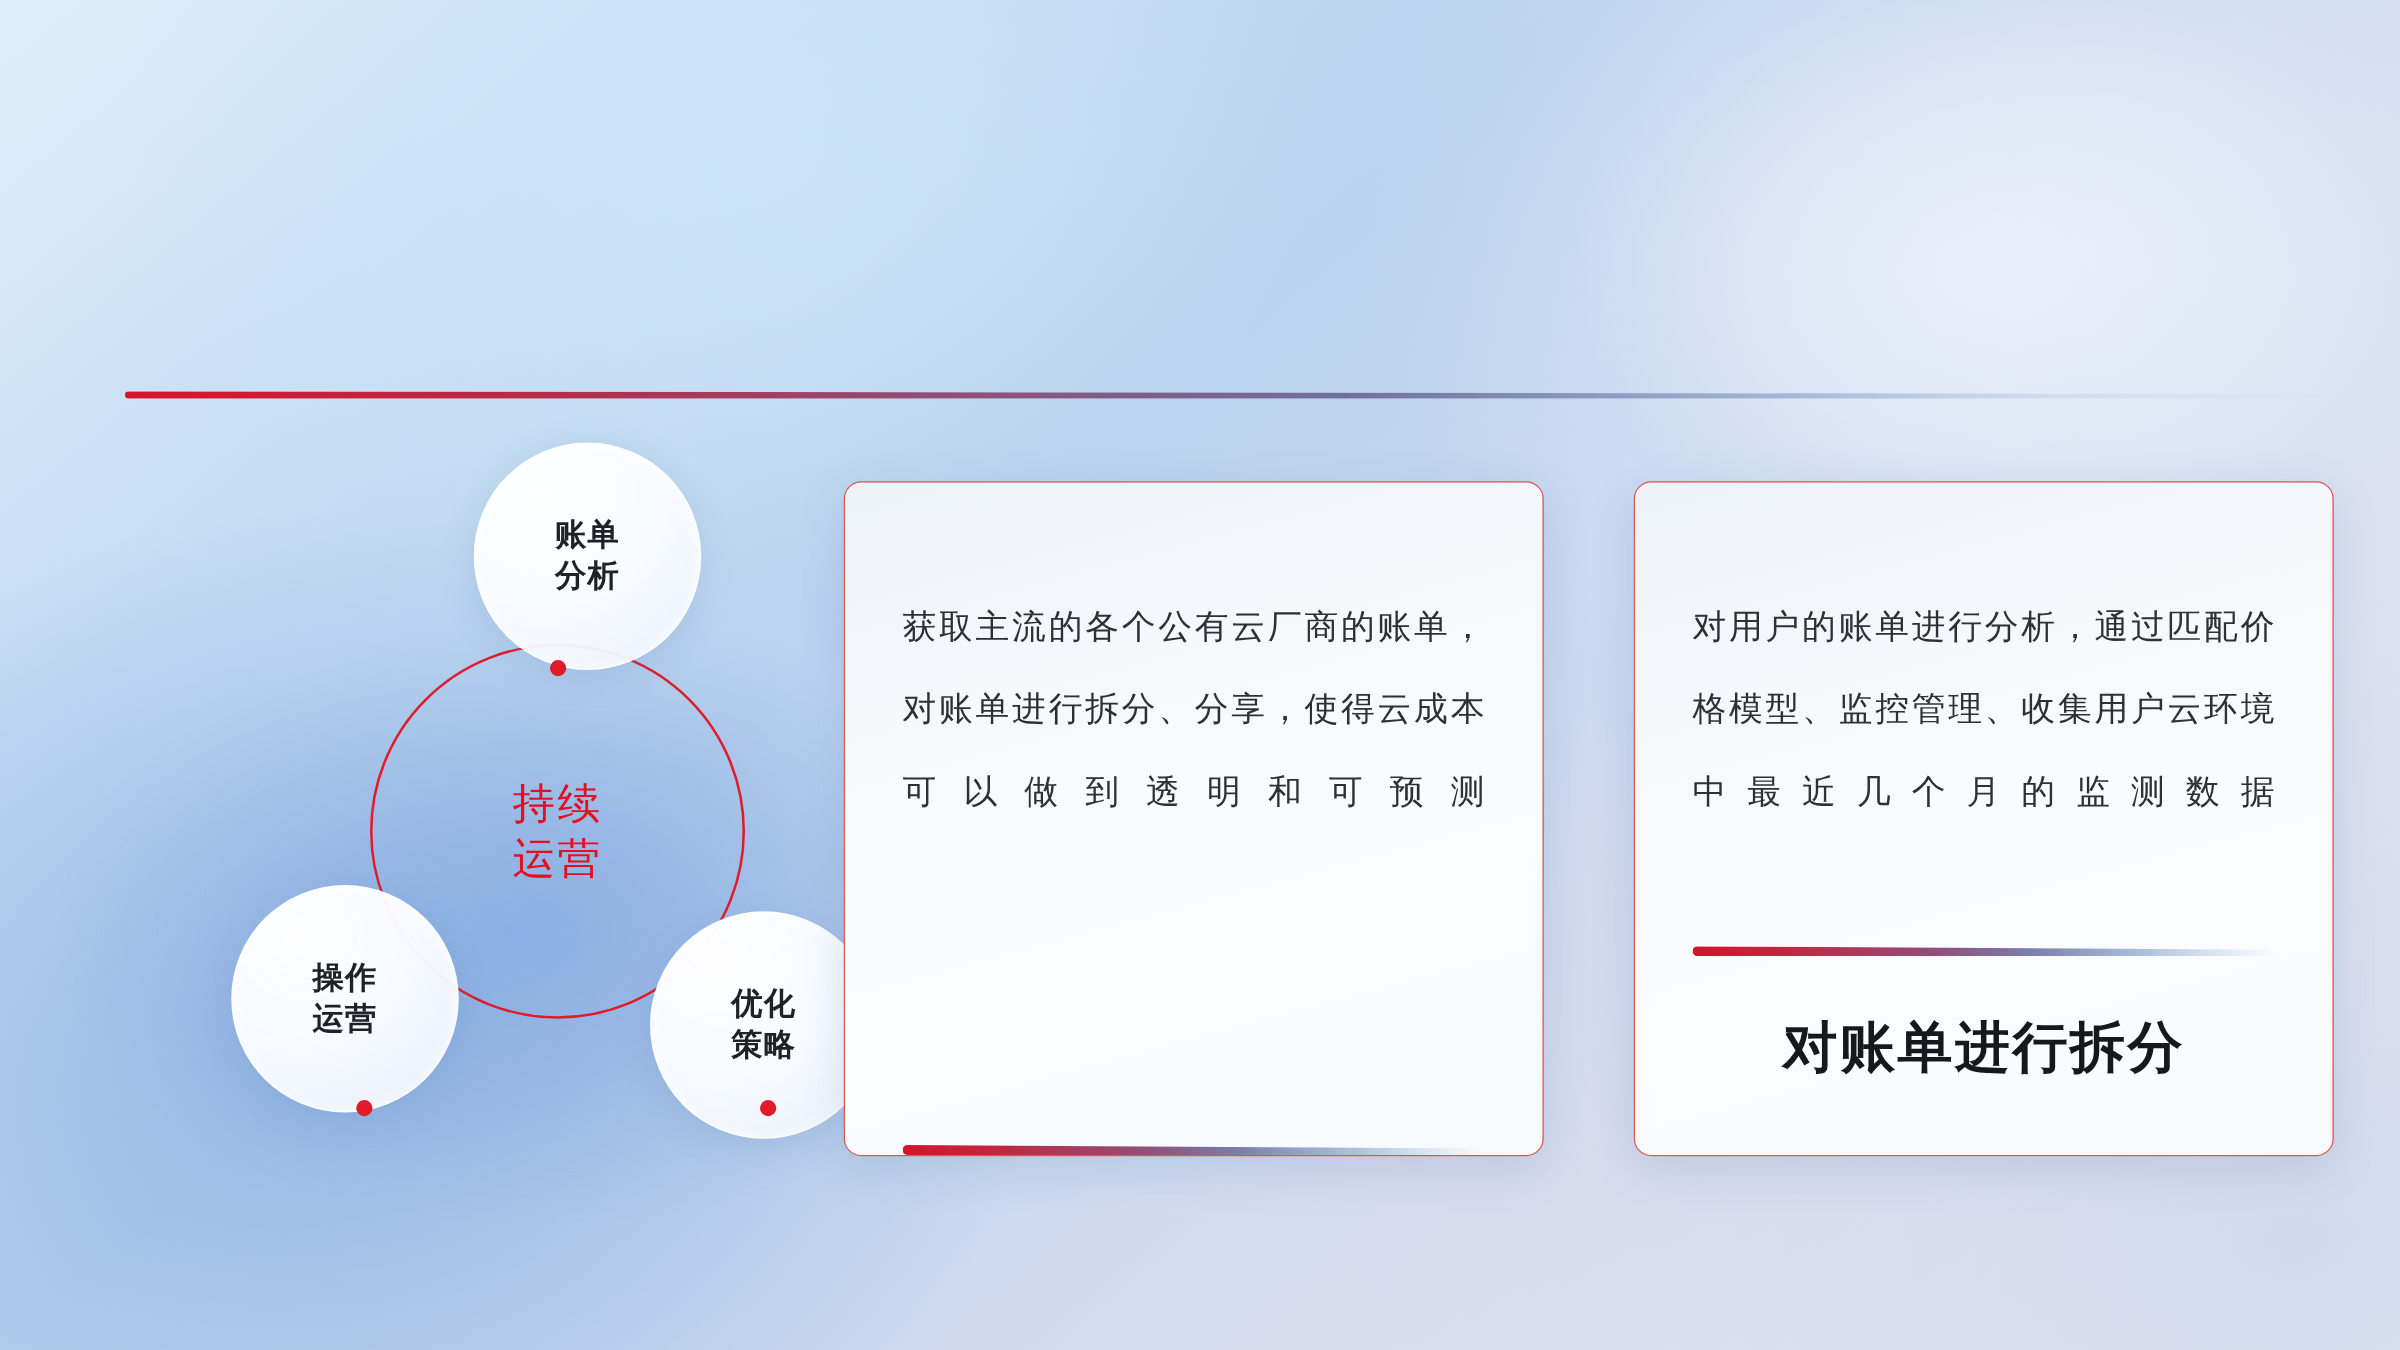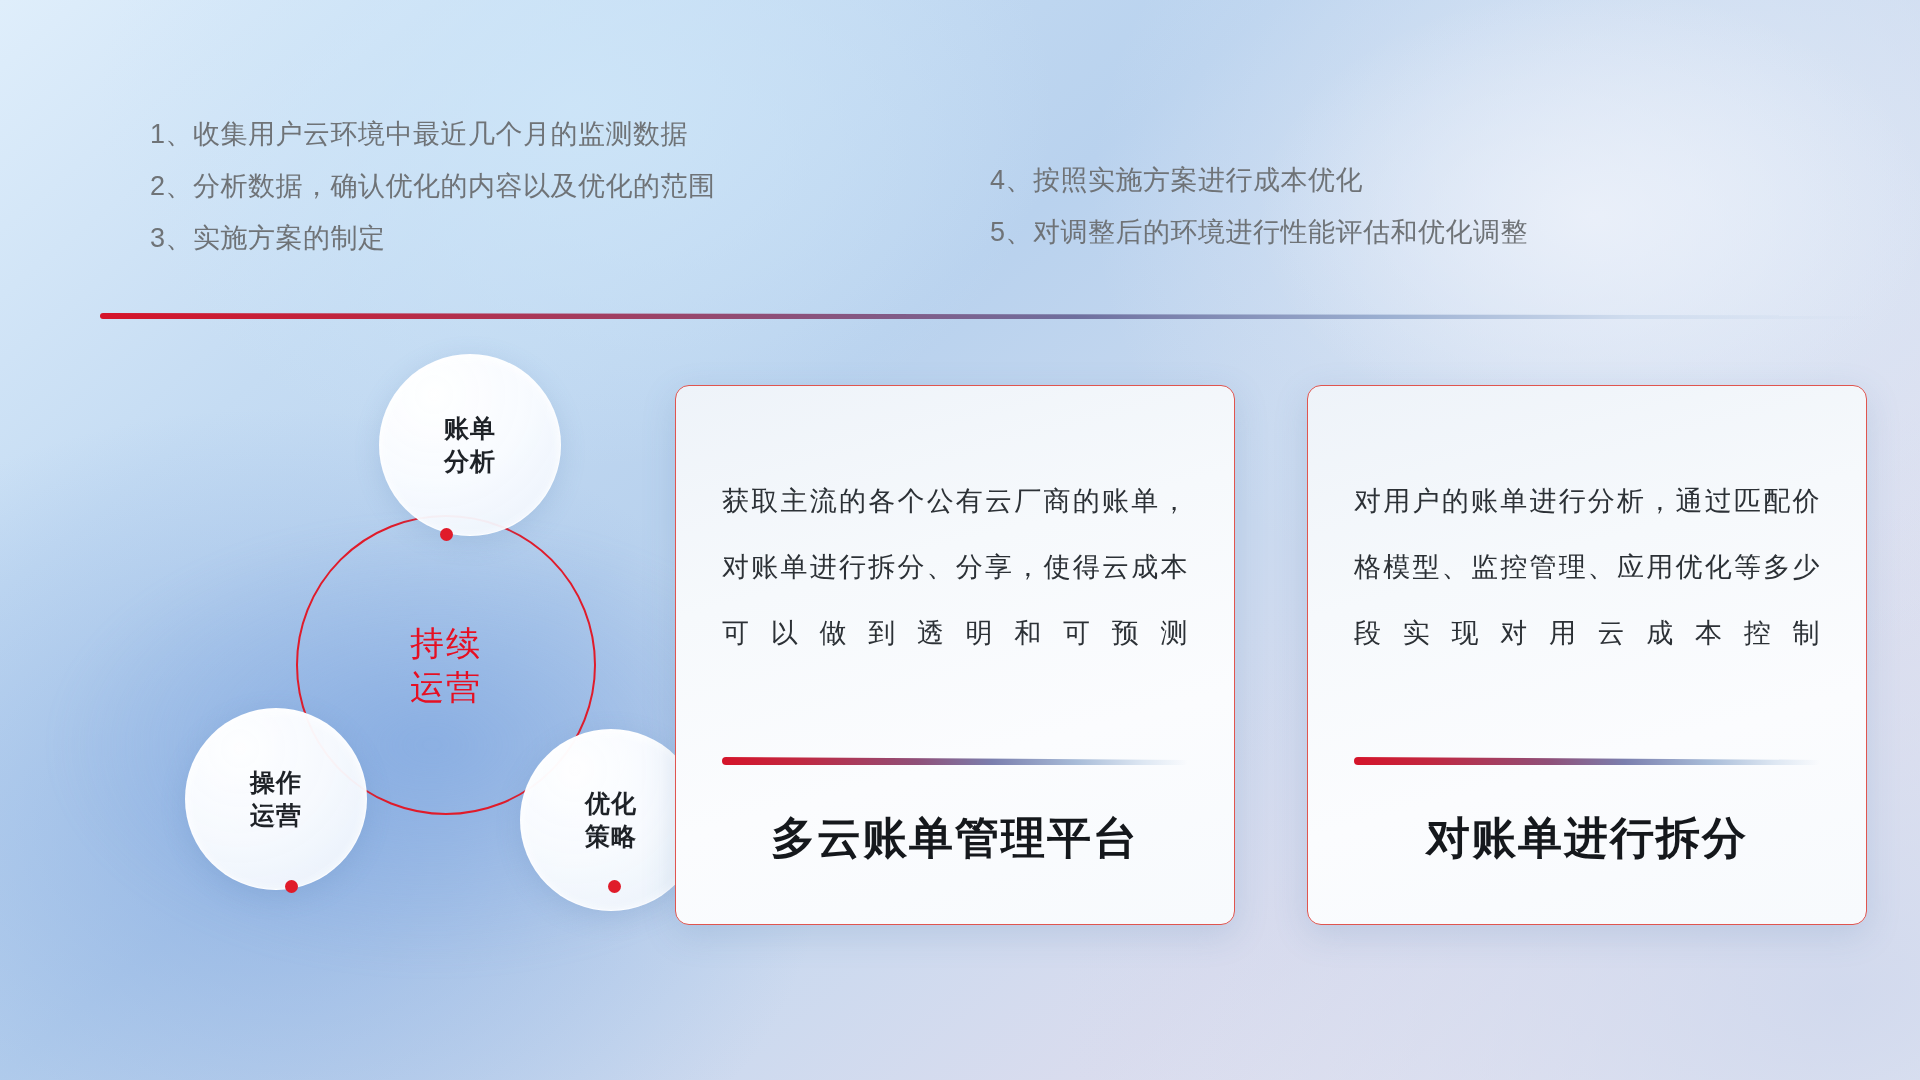--- a/index.html
+++ b/index.html
@@ -110,31 +110,20 @@
     padding:44px 0 56px 0;text-align:center;
   }
 </style>
 </head>
 <body>
 
 <div id="stage"></div>
 
 <div class="wrap">
 
-  <div class="bullets">
-    <div class="col col-left">
-      <div class="bullet">1、收集用户云环境中最近几个月的监测数据</div>
-      <div class="bullet">2、分析数据，确认优化的内容以及优化的范围</div>
-      <div class="bullet">3、实施方案的制定</div>
-    </div>
-    <div class="col col-right">
-      <div class="bullet">4、按照实施方案进行成本优化</div>
-      <div class="bullet">5、对调整后的环境进行性能评估和优化调整</div>
-    </div>
-  </div>
 
   <div class="top-divider"></div>
 
   <div class="venn">
     <div class="ring"></div>
 
     <div class="center-label">
       <div>持续</div>
       <div>运营</div>
     </div>
@@ -163,24 +152,23 @@
     <div class="dot dot-top"></div>
     <div class="dot dot-left"></div>
     <div class="dot dot-right"></div>
   </div>
 
   <div class="cards">
 
     <div class="card">
       <div class="card-body">获取主流的各个公有云厂商的账单，对账单进行拆分、分享，使得云成本可以做到透明和可预测</div>
       <div class="card-rule"></div>
-      <div class="card-title">多云账单管理平台</div>
     </div>
 
     <div class="card">
-      <div class="card-body">对用户的账单进行分析，通过匹配价格模型、监控管理、应用优化等多少段实现对用云成本控制</div>
+      <div class="card-body">对用户的账单进行分析，通过匹配价格模型、监控管理、收集用户云环境中最近几个月的监测数据</div>
       <div class="card-rule"></div>
       <div class="card-title">对账单进行拆分</div>
     </div>
 
   </div>
 
 </div>
 
 </body></html>

